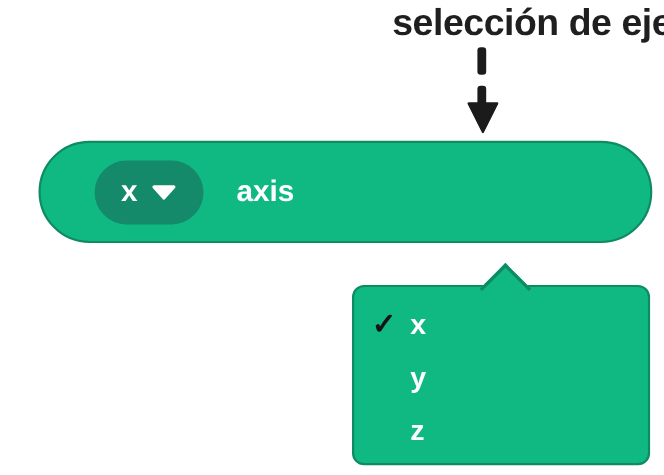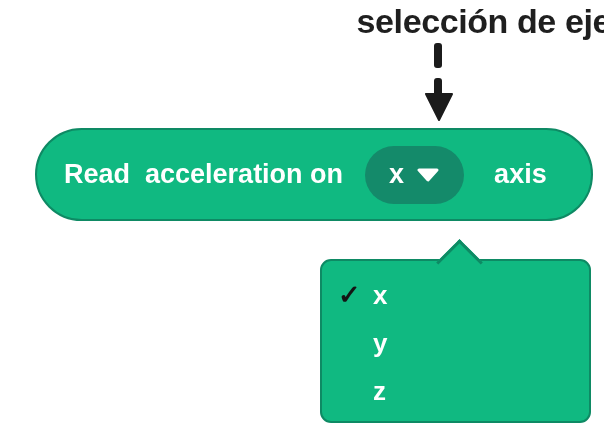--- a/index.html
+++ b/index.html
@@ -130,21 +130,20 @@
 
   <div class="annotation">selección de eje</div>
 
   <svg class="pointer-arrow" width="30" height="82" viewBox="0 0 30 82">
     <rect x="10" y="1" width="8" height="25" rx="3" fill="#1b1b1b"></rect>
     <rect x="10" y="36" width="8" height="20" rx="3" fill="#1b1b1b"></rect>
     <polygon points="2,52 28,52 15,78" fill="#1b1b1b" stroke="#1b1b1b" stroke-width="2" stroke-linejoin="round"></polygon>
   </svg>
 
   <div class="block">
-    <span class="block-text pre">Read  acceleration on</span>
     <div class="pill">
       <span class="pill-value">x</span>
       <svg width="24" height="14" viewBox="0 0 24 14">
         <polygon points="3,2 21,2 12,12" fill="#ffffff" stroke="#ffffff" stroke-width="3" stroke-linejoin="round"></polygon>
       </svg>
     </div>
     <span class="block-text axis-label">axis</span>
   </div>
 
   <div class="menu-caret"></div>

